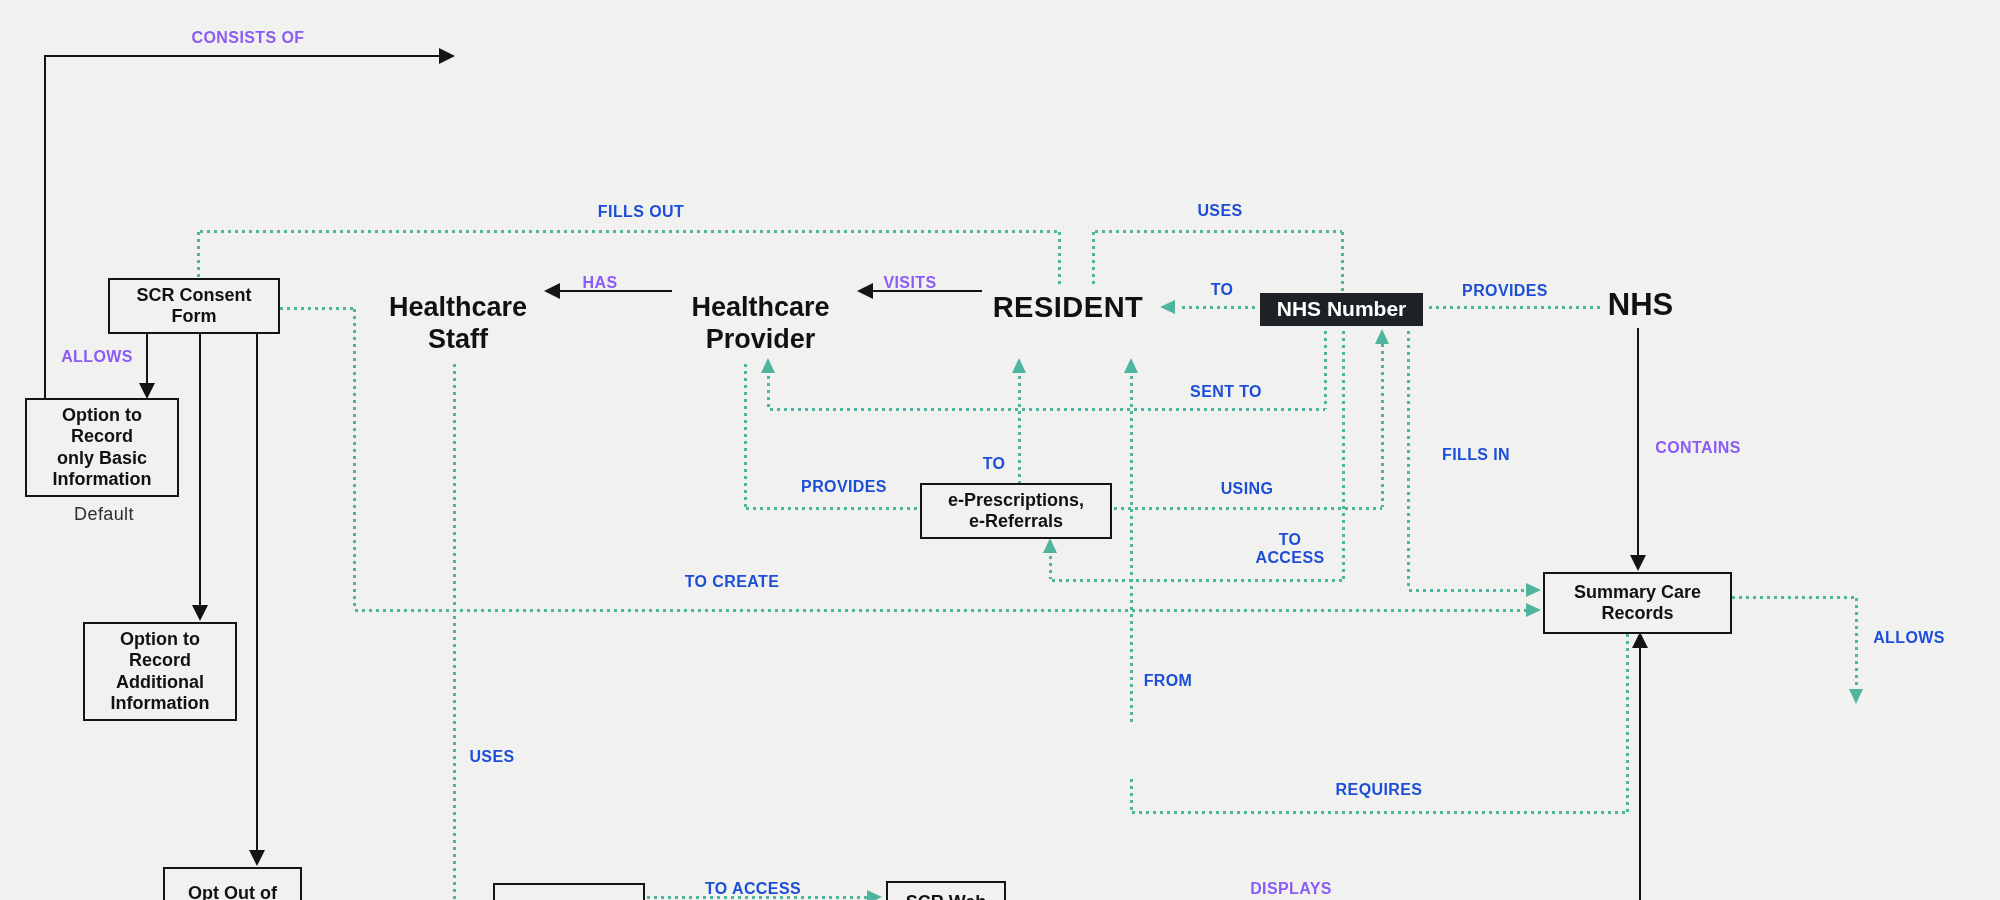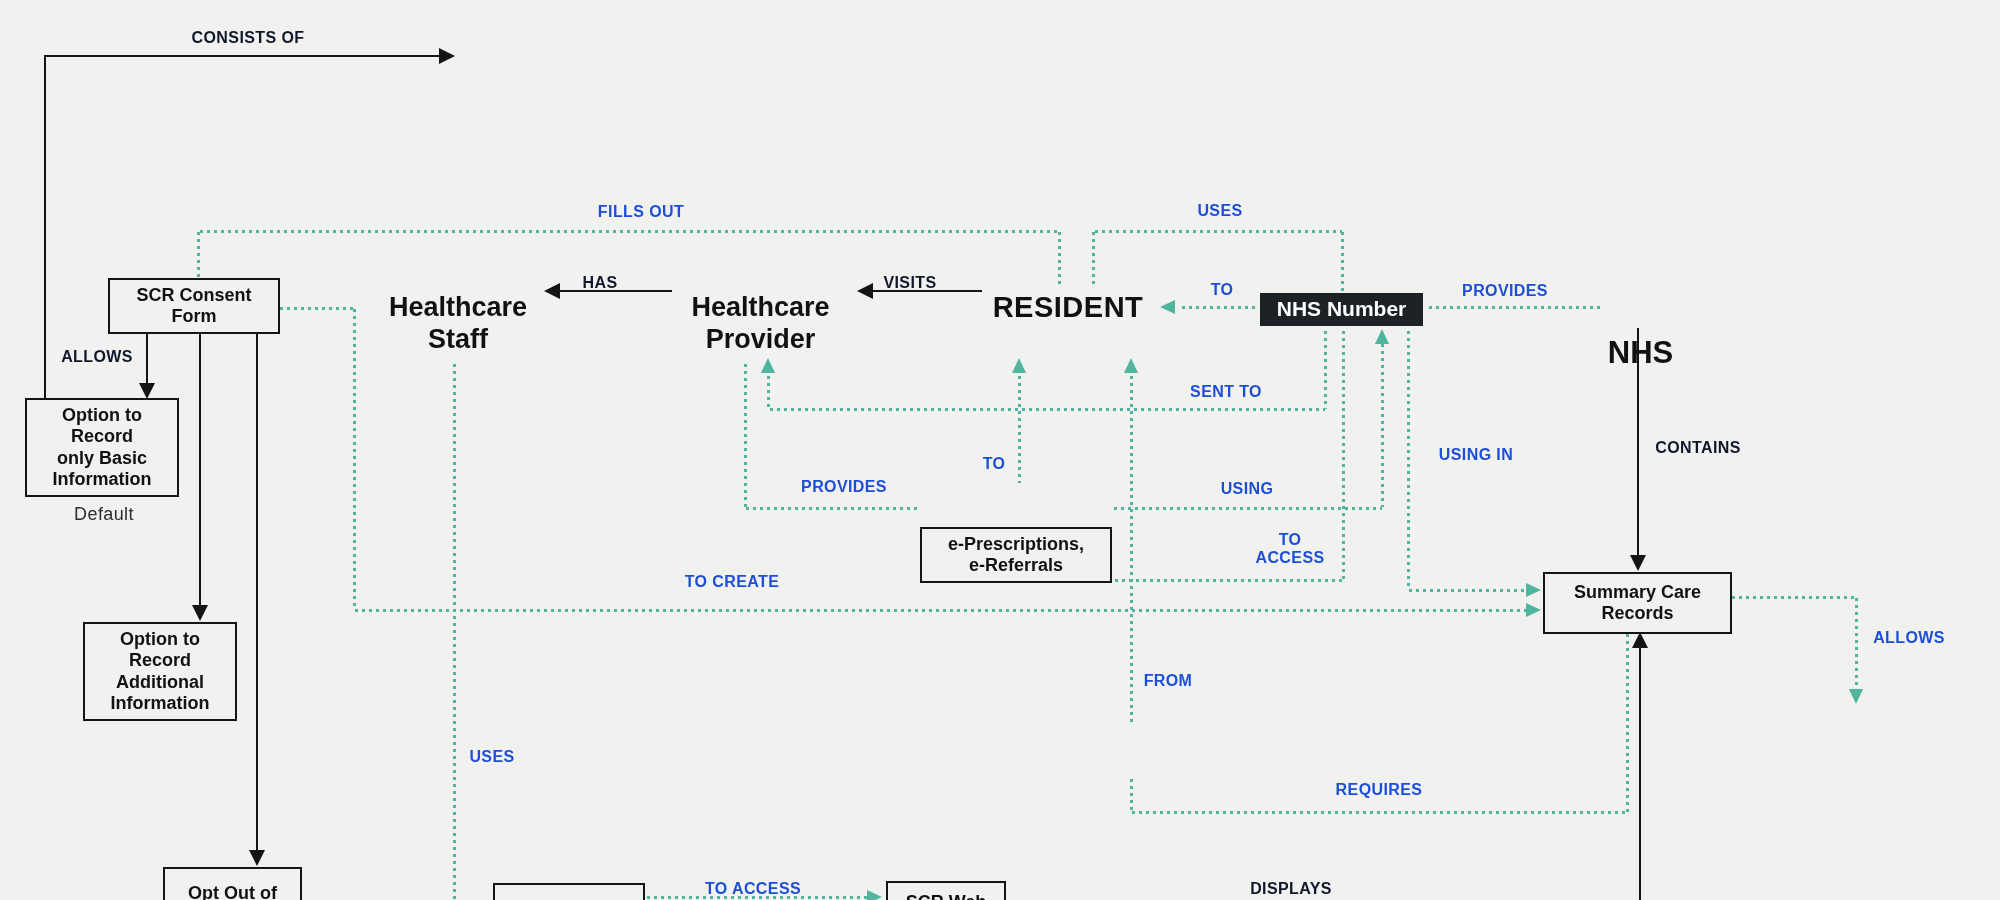--- a/index.html
+++ b/index.html
@@ -24,38 +24,38 @@
   .t-right{border-top:7px solid transparent;border-bottom:7px solid transparent;border-left:15px solid #4fb59e;}
   
   .node{position:absolute;display:flex;align-items:center;justify-content:center;text-align:center;
         white-space:pre-line;font-weight:700;color:#111;z-index:3;line-height:1.18;}
   .boxed{border:2.5px solid #141414;background:#f1f1ef;}
   .dark{background:#1d2226;color:#ffffff;border:none;}
   
   .el,.bl{position:absolute;transform:translate(-50%,-50%);font-weight:700;font-size:16px;
           letter-spacing:.4px;white-space:pre-line;text-align:center;z-index:4;}
   .el{color:#1d4ed8;}
-  .bl{color:#0f172a;}
+  .bl{color:#8b5cf6;}
   
   #n-currmed{left:455px;top:10px;width:356px;height:93px;font-size:19px;}
   #n-scrconsent{left:108px;top:278px;width:168px;height:52px;font-size:18px;}
   #n-optbasic{left:25px;top:398px;width:150px;height:95px;font-size:18px;}
   #n-optadd{left:83px;top:622px;width:150px;height:95px;font-size:18px;}
   #n-optout{left:163px;top:867px;width:135px;height:70px;font-size:18px;}
-  #n-epresc{left:920px;top:483px;width:188px;height:52px;font-size:18px;margin-top:44px;}
+  #n-epresc{left:920px;top:483px;width:188px;height:52px;font-size:18px;}
   #n-nhsnum{left:1260px;top:293px;width:163px;height:33px;font-size:21px;}
   #n-scr{left:1543px;top:572px;width:185px;height:58px;font-size:18px;}
   #n-emerg{left:1737px;top:707px;width:236px;height:30px;font-size:18px;}
   #n-perm{left:1062px;top:726px;width:144px;height:51px;font-size:18px;}
   #n-smart{left:493px;top:883px;width:148px;height:55px;font-size:18px;}
   #n-scrweb{left:886px;top:881px;width:116px;height:60px;font-size:18px;}
   #n-staff{left:368px;top:294px;width:180px;height:60px;font-size:27px;}
   #n-provider{left:668px;top:294px;width:185px;height:60px;font-size:27px;}
   #n-resident{left:978px;top:288px;width:180px;height:38px;font-size:29px;letter-spacing:.5px;}
-  #n-nhs{left:1598px;top:286px;width:85px;height:38px;font-size:31px;margin-top:48px;}
+  #n-nhs{left:1598px;top:286px;width:85px;height:38px;font-size:31px;}
   
   #b1{left:44px;top:55px;width:397px;} #b2{left:44px;top:55px;height:343px;}
   #b3{left:146px;top:332px;height:58px;} #b4{left:199px;top:332px;height:280px;}
   #b5{left:256px;top:332px;height:525px;} #b6{left:558px;top:290px;width:114px;}
   #b7{left:872px;top:290px;width:110px;} #b8{left:1637px;top:328px;height:232px;}
   #b9{left:1639px;top:645px;height:255px;}
   
   #ba1{left:439px;top:48px;} #ba2{left:139px;top:383px;} #ba3{left:192px;top:605px;}
   #ba4{left:249px;top:850px;} #ba5{left:544px;top:283px;} #ba6{left:857px;top:283px;}
   #ba7{left:1630px;top:555px;} #ba8{left:1632px;top:632px;}
@@ -189,21 +189,21 @@
   <div class="bl" id="l-visits">VISITS</div>
   <div class="bl" id="l-allows-l">ALLOWS</div>
   <div class="bl" id="l-contains">CONTAINS</div>
   <div class="bl" id="l-displays">DISPLAYS</div>
   <div class="bl" id="l-default">Default</div>
   <div class="el" id="l-fillsout">FILLS OUT</div>
   <div class="el" id="l-uses-top">USES</div>
   <div class="el" id="l-to-top">TO</div>
   <div class="el" id="l-provides-r">PROVIDES</div>
   <div class="el" id="l-sentto">SENT TO</div>
-  <div class="el" id="l-storedin">USING IN</div>
+  <div class="el" id="l-storedin">FILLS IN</div>
   <div class="el" id="l-to-mid">TO</div>
   <div class="el" id="l-provides-m">PROVIDES</div>
   <div class="el" id="l-using">USING</div>
   <div class="el" id="l-toaccess-m">TO
 ACCESS</div>
   <div class="el" id="l-tocreate">TO CREATE</div>
   <div class="el" id="l-from">FROM</div>
   <div class="el" id="l-requires">REQUIRES</div>
   <div class="el" id="l-allows-r">ALLOWS</div>
   <div class="el" id="l-uses-b">USES</div>

